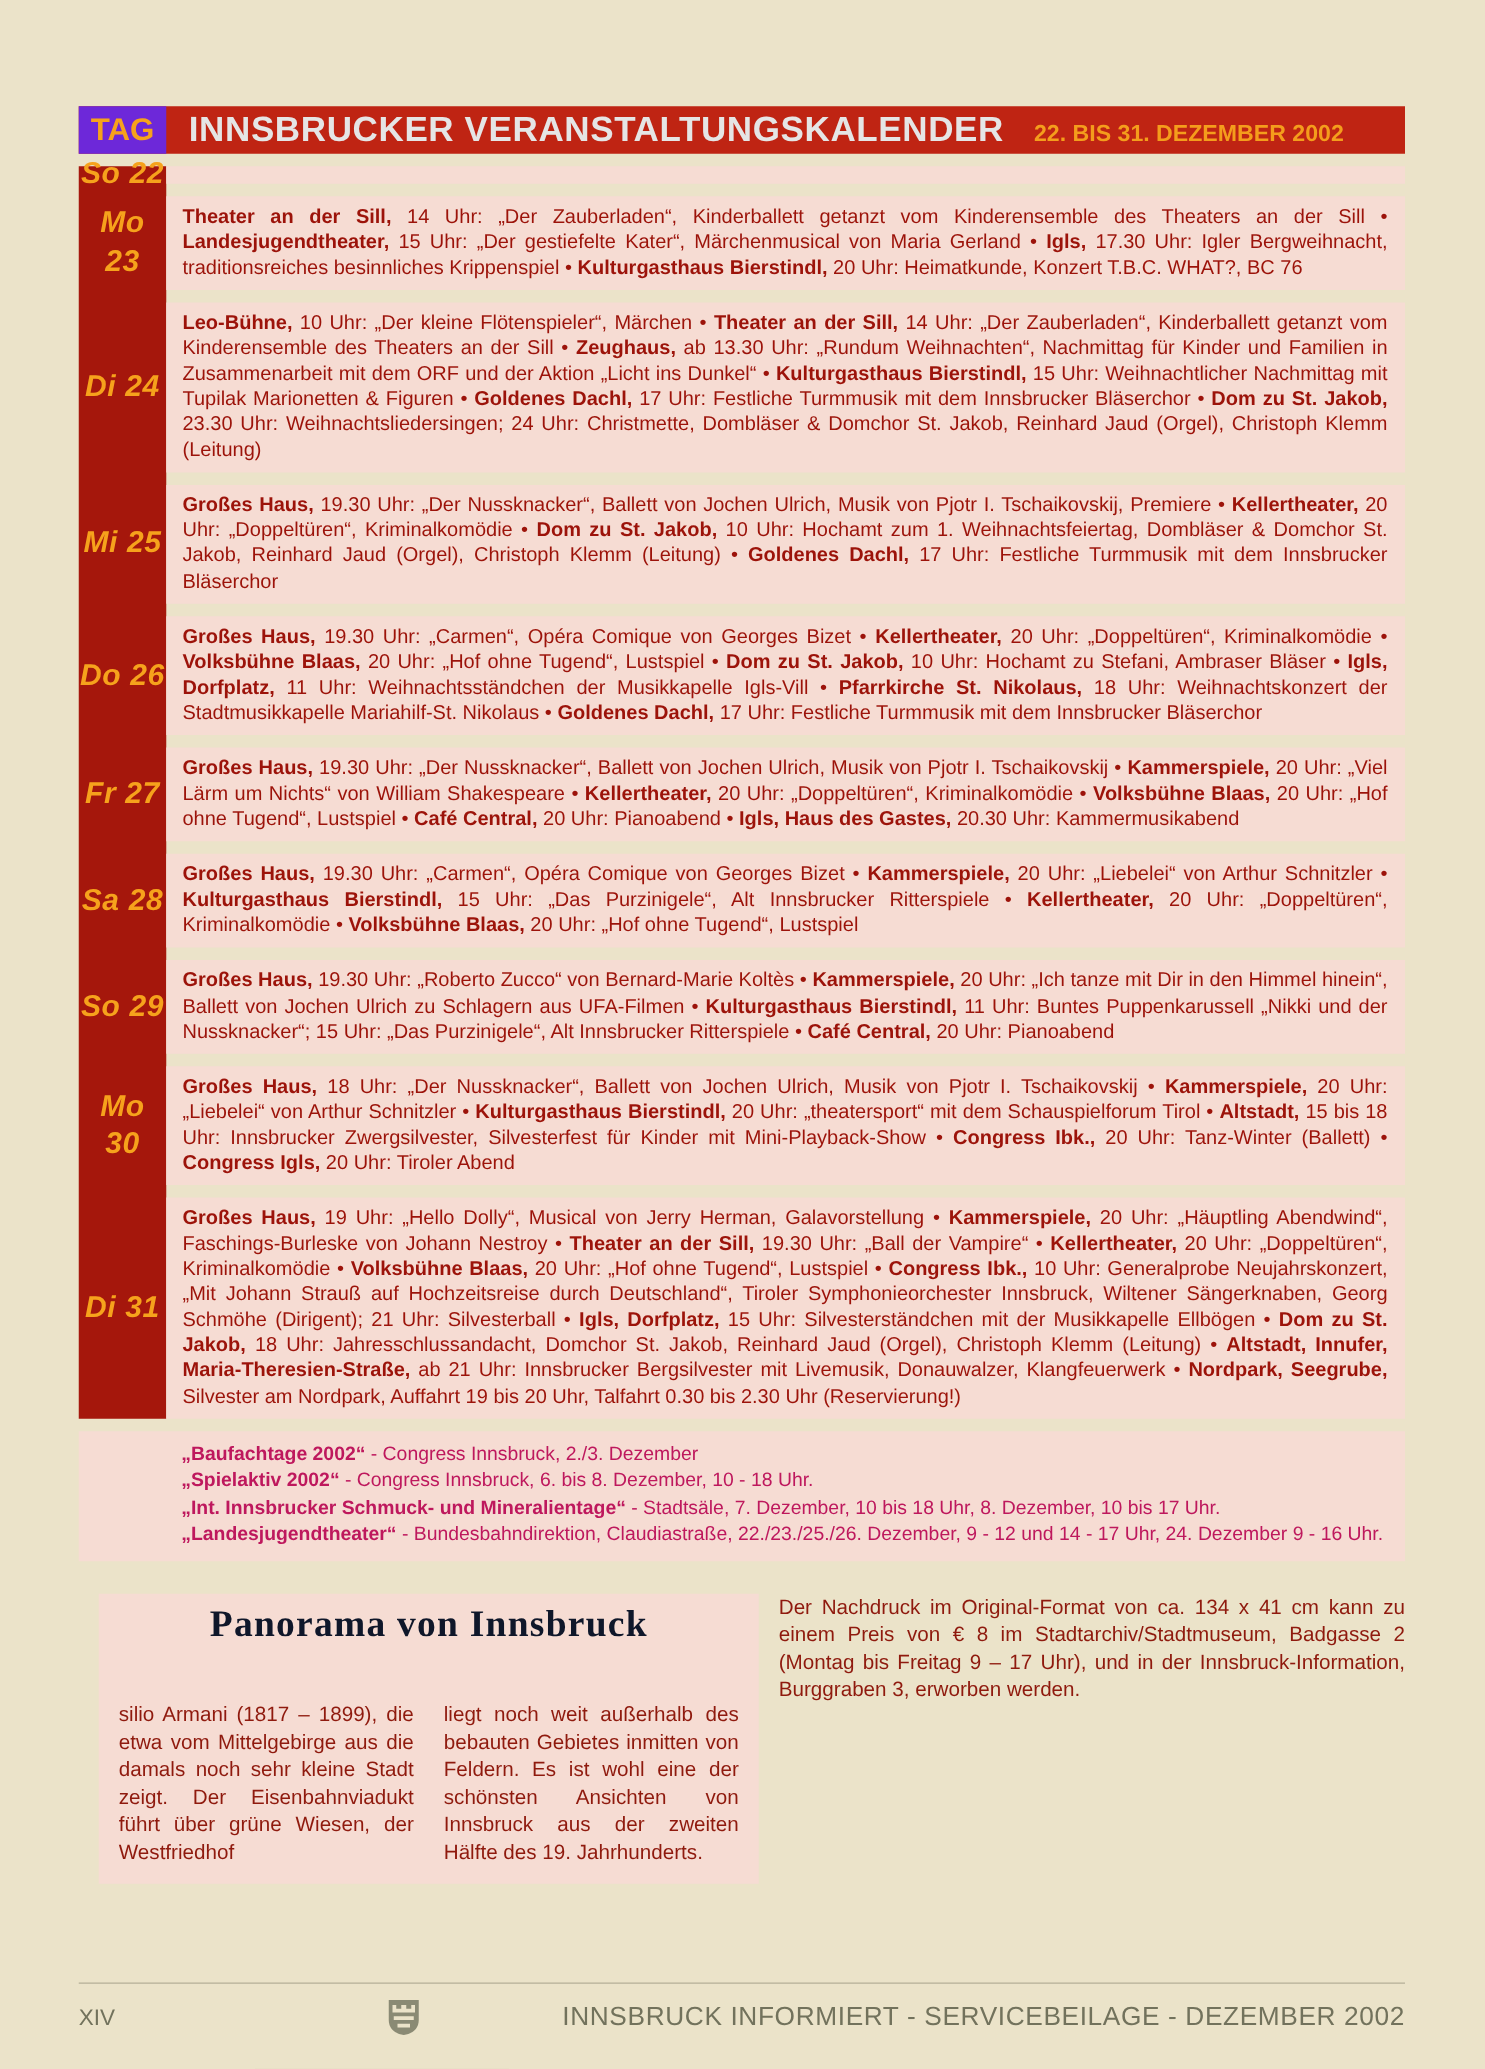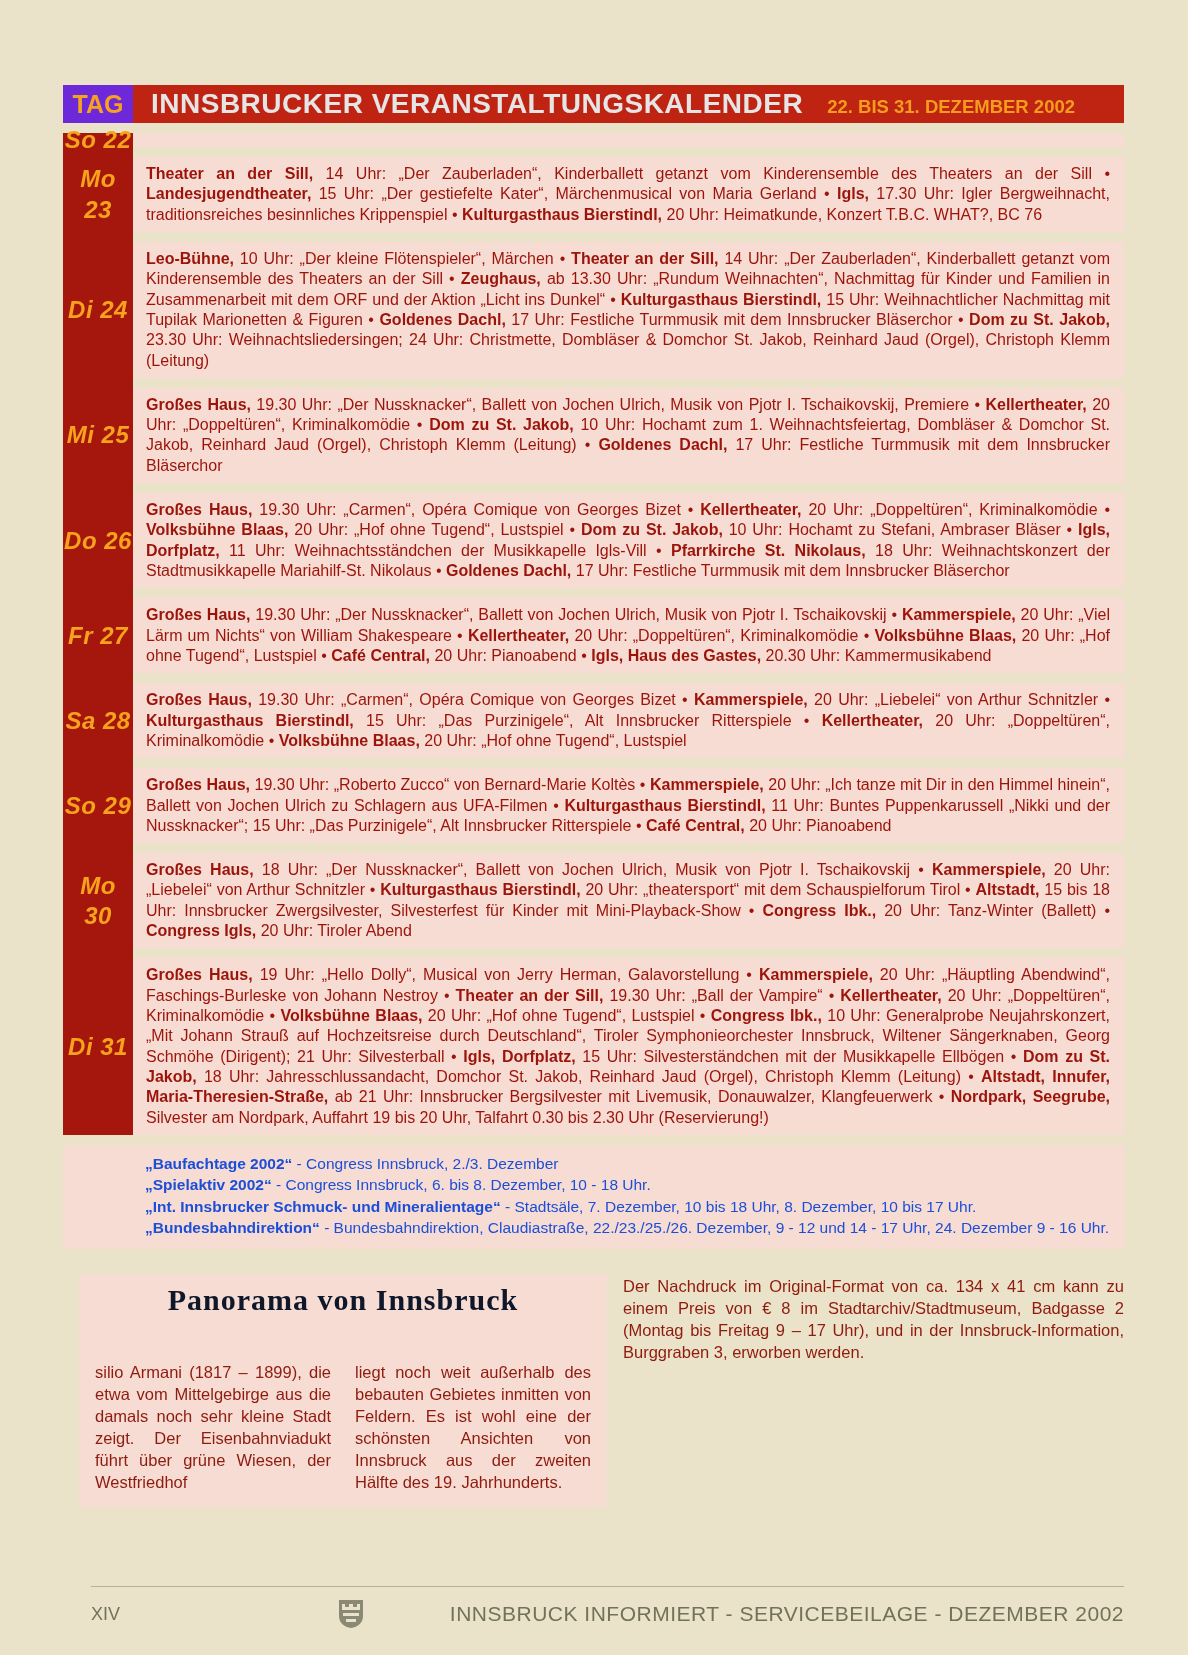--- a/index.html
+++ b/index.html
@@ -21,36 +21,36 @@
   
   .cal-body{position:relative;padding-left:70px;}
   .red-strip{position:absolute;left:0;top:0;bottom:0;width:70px;background:#a5170c;}
   .day-row{position:relative;background:#f6dcd3;margin-top:10px;
     padding:7px 14px 7px 13px;color:#9c130a;font-size:16px;line-height:1.27;text-align:justify;}
   .day-row:first-of-type{margin-top:4px;}
   .day-row b{font-weight:bold;}
   .day-label{position:absolute;left:-70px;width:70px;top:50%;transform:translateY(-50%);
     text-align:center;color:#f6a21c;font-weight:bold;font-style:italic;font-size:24px;letter-spacing:.5px;}
   
-  .extras{background:#f6dcd3;margin-top:10px;padding:8px 14px 9px 82px;color:#1d4ed8;
+  .extras{background:#f6dcd3;margin-top:10px;padding:8px 14px 9px 82px;color:#be185d;
     font-size:15.5px;line-height:1.32;}
   .extras p{margin:1px 0;}
   .extras b{font-weight:bold;}
   
   .article{display:flex;margin-top:26px;color:#8f1a0e;}
   .art-col1{width:208px;font-size:16.5px;line-height:1.34;text-align:justify;}
   .art-col1 p.indent{text-indent:16px;}
   .art-pink{background:#f6dcd3;width:528px;margin-left:16px;padding:6px 16px 14px;}
   .art-title{font-family:"Liberation Serif", serif;font-weight:bold;font-size:30px;color:#0f172a;
     text-align:center;letter-spacing:1px;margin:2px 0 10px;}
   .art-cols{display:flex;gap:24px;margin-top:44px;}
   .art-cols p{flex:1;font-size:16.5px;line-height:1.34;text-align:justify;}
   .art-col4{flex:1;margin-left:16px;font-size:16.5px;line-height:1.34;text-align:justify;}
   
-  .footer{margin-top:auto;border-top:1px solid #b5b098;padding-top:12px;display:flex;align-items:center;color:#72725c;margin-left:28px;}
+  .footer{margin-top:auto;border-top:1px solid #b5b098;padding-top:12px;display:flex;align-items:center;color:#72725c;}
   .page-num{font-size:18px;}
   .crest{margin-left:218px;display:inline-flex;}
   .footer-text{flex:1;text-align:right;font-size:21px;letter-spacing:.5px;}
 </style>
 </head>
 <body>
 
 <div class="cal">
   <div class="cal-header">
     <div class="tag-cell">TAG</div>
@@ -100,21 +100,21 @@
       <div class="day-label">Di 31</div>
       <div class="day-events"><b>Großes Haus,</b> 19 Uhr: „Hello Dolly“, Musical von Jerry Herman, Galavorstellung • <b>Kammerspiele,</b> 20 Uhr: „Häuptling Abendwind“, Faschings-Burleske von Johann Nestroy • <b>Theater an der Sill,</b> 19.30 Uhr: „Ball der Vampire“ • <b>Kellertheater,</b> 20 Uhr: „Doppeltüren“, Kriminalkomödie • <b>Volksbühne Blaas,</b> 20 Uhr: „Hof ohne Tugend“, Lustspiel • <b>Congress Ibk.,</b> 10 Uhr: Generalprobe Neujahrskonzert, „Mit Johann Strauß auf Hochzeitsreise durch Deutschland“, Tiroler Symphonieorchester Innsbruck, Wiltener Sängerknaben, Georg Schmöhe (Dirigent); 21 Uhr: Silvesterball • <b>Igls, Dorfplatz,</b> 15 Uhr: Silvesterständchen mit der Musikkapelle Ellbögen • <b>Dom zu St. Jakob,</b> 18 Uhr: Jahresschlussandacht, Domchor St. Jakob, Reinhard Jaud (Orgel), Christoph Klemm (Leitung) • <b>Altstadt, Innufer, Maria-Theresien-Straße,</b> ab 21 Uhr: Innsbrucker Bergsilvester mit Livemusik, Donauwalzer, Klangfeuerwerk • <b>Nordpark, Seegrube,</b> Silvester am Nordpark, Auffahrt 19 bis 20 Uhr, Talfahrt 0.30 bis 2.30 Uhr (Reservierung!)</div>
     </div>
   </div>
 </div>
 
 <div class="extras">
   <p><b>„Baufachtage 2002“</b> - Congress Innsbruck, 2./3. Dezember</p>
   <p><b>„Spielaktiv 2002“</b> - Congress Innsbruck, 6. bis 8. Dezember, 10 - 18 Uhr.</p>
   <p><b>„Int. Innsbrucker Schmuck- und Mineralientage“</b> - Stadtsäle, 7. Dezember, 10 bis 18 Uhr, 8. Dezember, 10 bis 17 Uhr.</p>
-  <p><b>„Bundesbahndirektion“</b> - Bundesbahndirektion, Claudiastraße, 22./23./25./26. Dezember, 9 - 12 und 14 - 17 Uhr, 24. Dezember 9 - 16 Uhr.</p>
+  <p><b>„Landesjugendtheater“</b> - Bundesbahndirektion, Claudiastraße, 22./23./25./26. Dezember, 9 - 12 und 14 - 17 Uhr, 24. Dezember 9 - 16 Uhr.</p>
 </div>
 
 <div class="article">
   <div class="art-pink">
     <h2 class="art-title">Panorama von Innsbruck</h2>
     <div class="art-cols">
       <p>silio Armani (1817 – 1899), die etwa vom Mittelgebirge aus die damals noch sehr kleine Stadt zeigt. Der Eisenbahnviadukt führt über grüne Wiesen, der Westfriedhof</p>
       <p>liegt noch weit außerhalb des bebauten Gebietes inmitten von Feldern. Es ist wohl eine der schönsten Ansichten von Innsbruck aus der zweiten Hälfte des 19. Jahrhunderts.</p>
     </div>
   </div>

